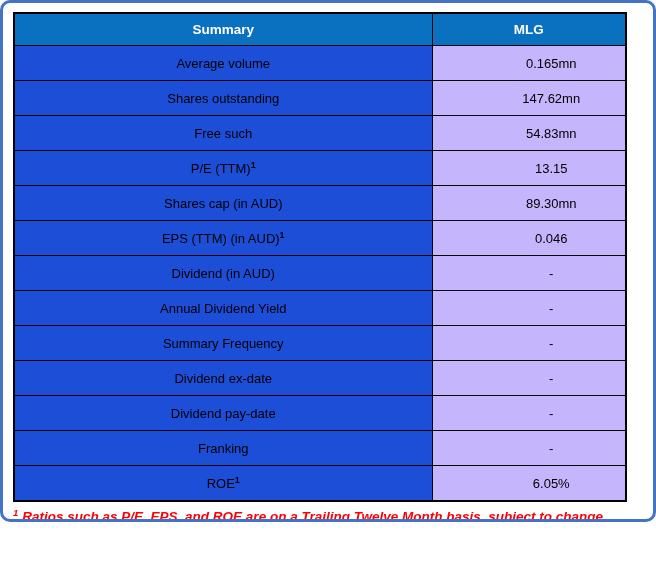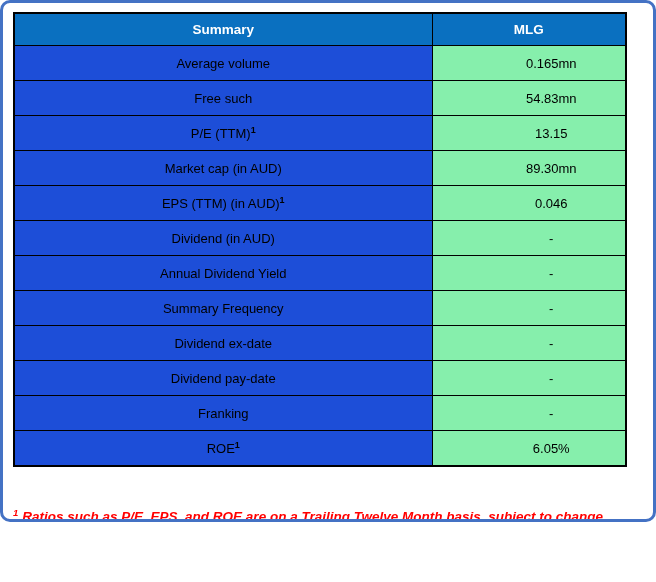--- a/index.html
+++ b/index.html
@@ -43,21 +43,21 @@
     background: #0a70c0;
     color: #ffffff;
     font-weight: bold;
     font-size: 13.5px;
   }
   .summary-table tbody td {
     height: 34px;
     background: #1d4ed8;
   }
   .summary-table tbody td.value-cell {
-    background: #86efac;
+    background: #c4b5fd;
     padding-left: 45px;
   }
   .summary-table sup {
     font-size: 9px;
     font-weight: bold;
     vertical-align: super;
     line-height: 0;
   }
   .footnote {
     position: absolute;
@@ -92,29 +92,33 @@
         <th>Summary</th>
         <th>MLG</th>
       </tr>
     </thead>
     <tbody>
         <tr>
           <td class="label-cell"><span>Average volume</span></td>
           <td class="value-cell">0.165mn</td>
         </tr>
         <tr>
+          <td class="label-cell"><span>Shares outstanding</span></td>
+          <td class="value-cell">147.62mn</td>
+        </tr>
+        <tr>
           <td class="label-cell"><span>Free such</span></td>
           <td class="value-cell">54.83mn</td>
         </tr>
         <tr>
           <td class="label-cell"><span>P/E (TTM)</span><sup>1</sup></td>
           <td class="value-cell">13.15</td>
         </tr>
         <tr>
-          <td class="label-cell"><span>Market cap (in AUD)</span></td>
+          <td class="label-cell"><span>Shares cap (in AUD)</span></td>
           <td class="value-cell">89.30mn</td>
         </tr>
         <tr>
           <td class="label-cell"><span>EPS (TTM) (in AUD)</span><sup>1</sup></td>
           <td class="value-cell">0.046</td>
         </tr>
         <tr>
           <td class="label-cell"><span>Dividend (in AUD)</span></td>
           <td class="value-cell">-</td>
         </tr>

